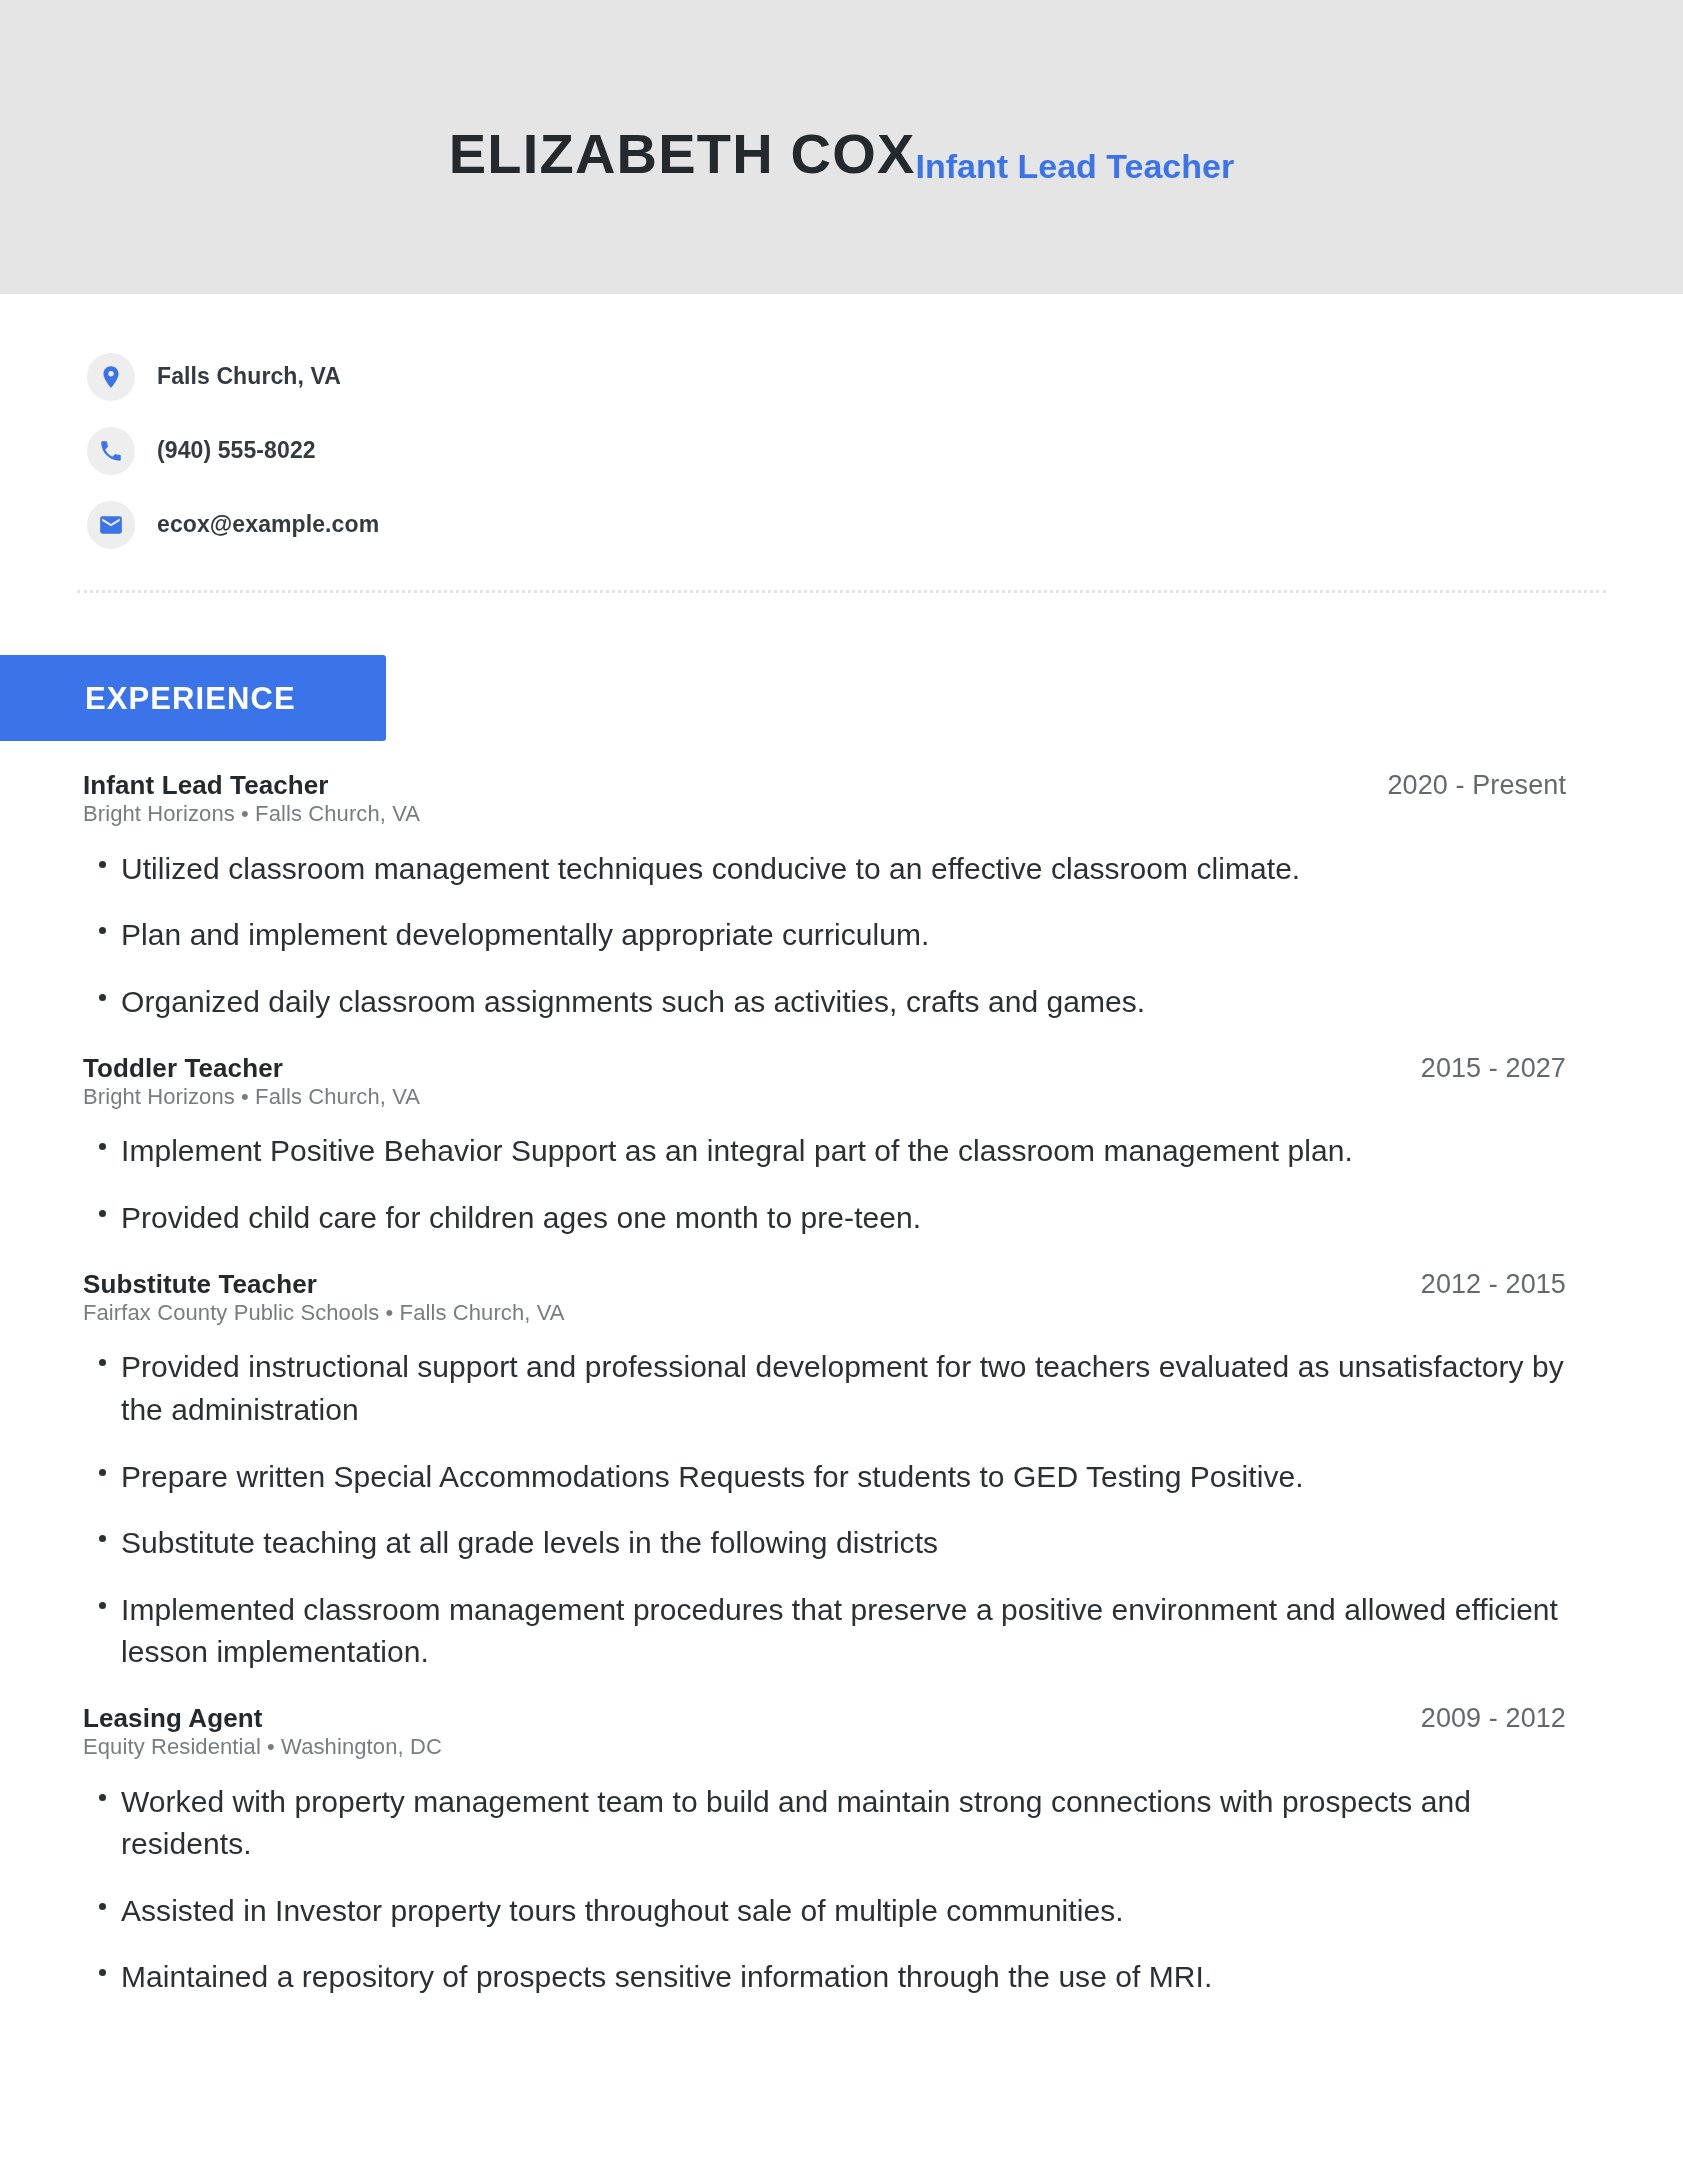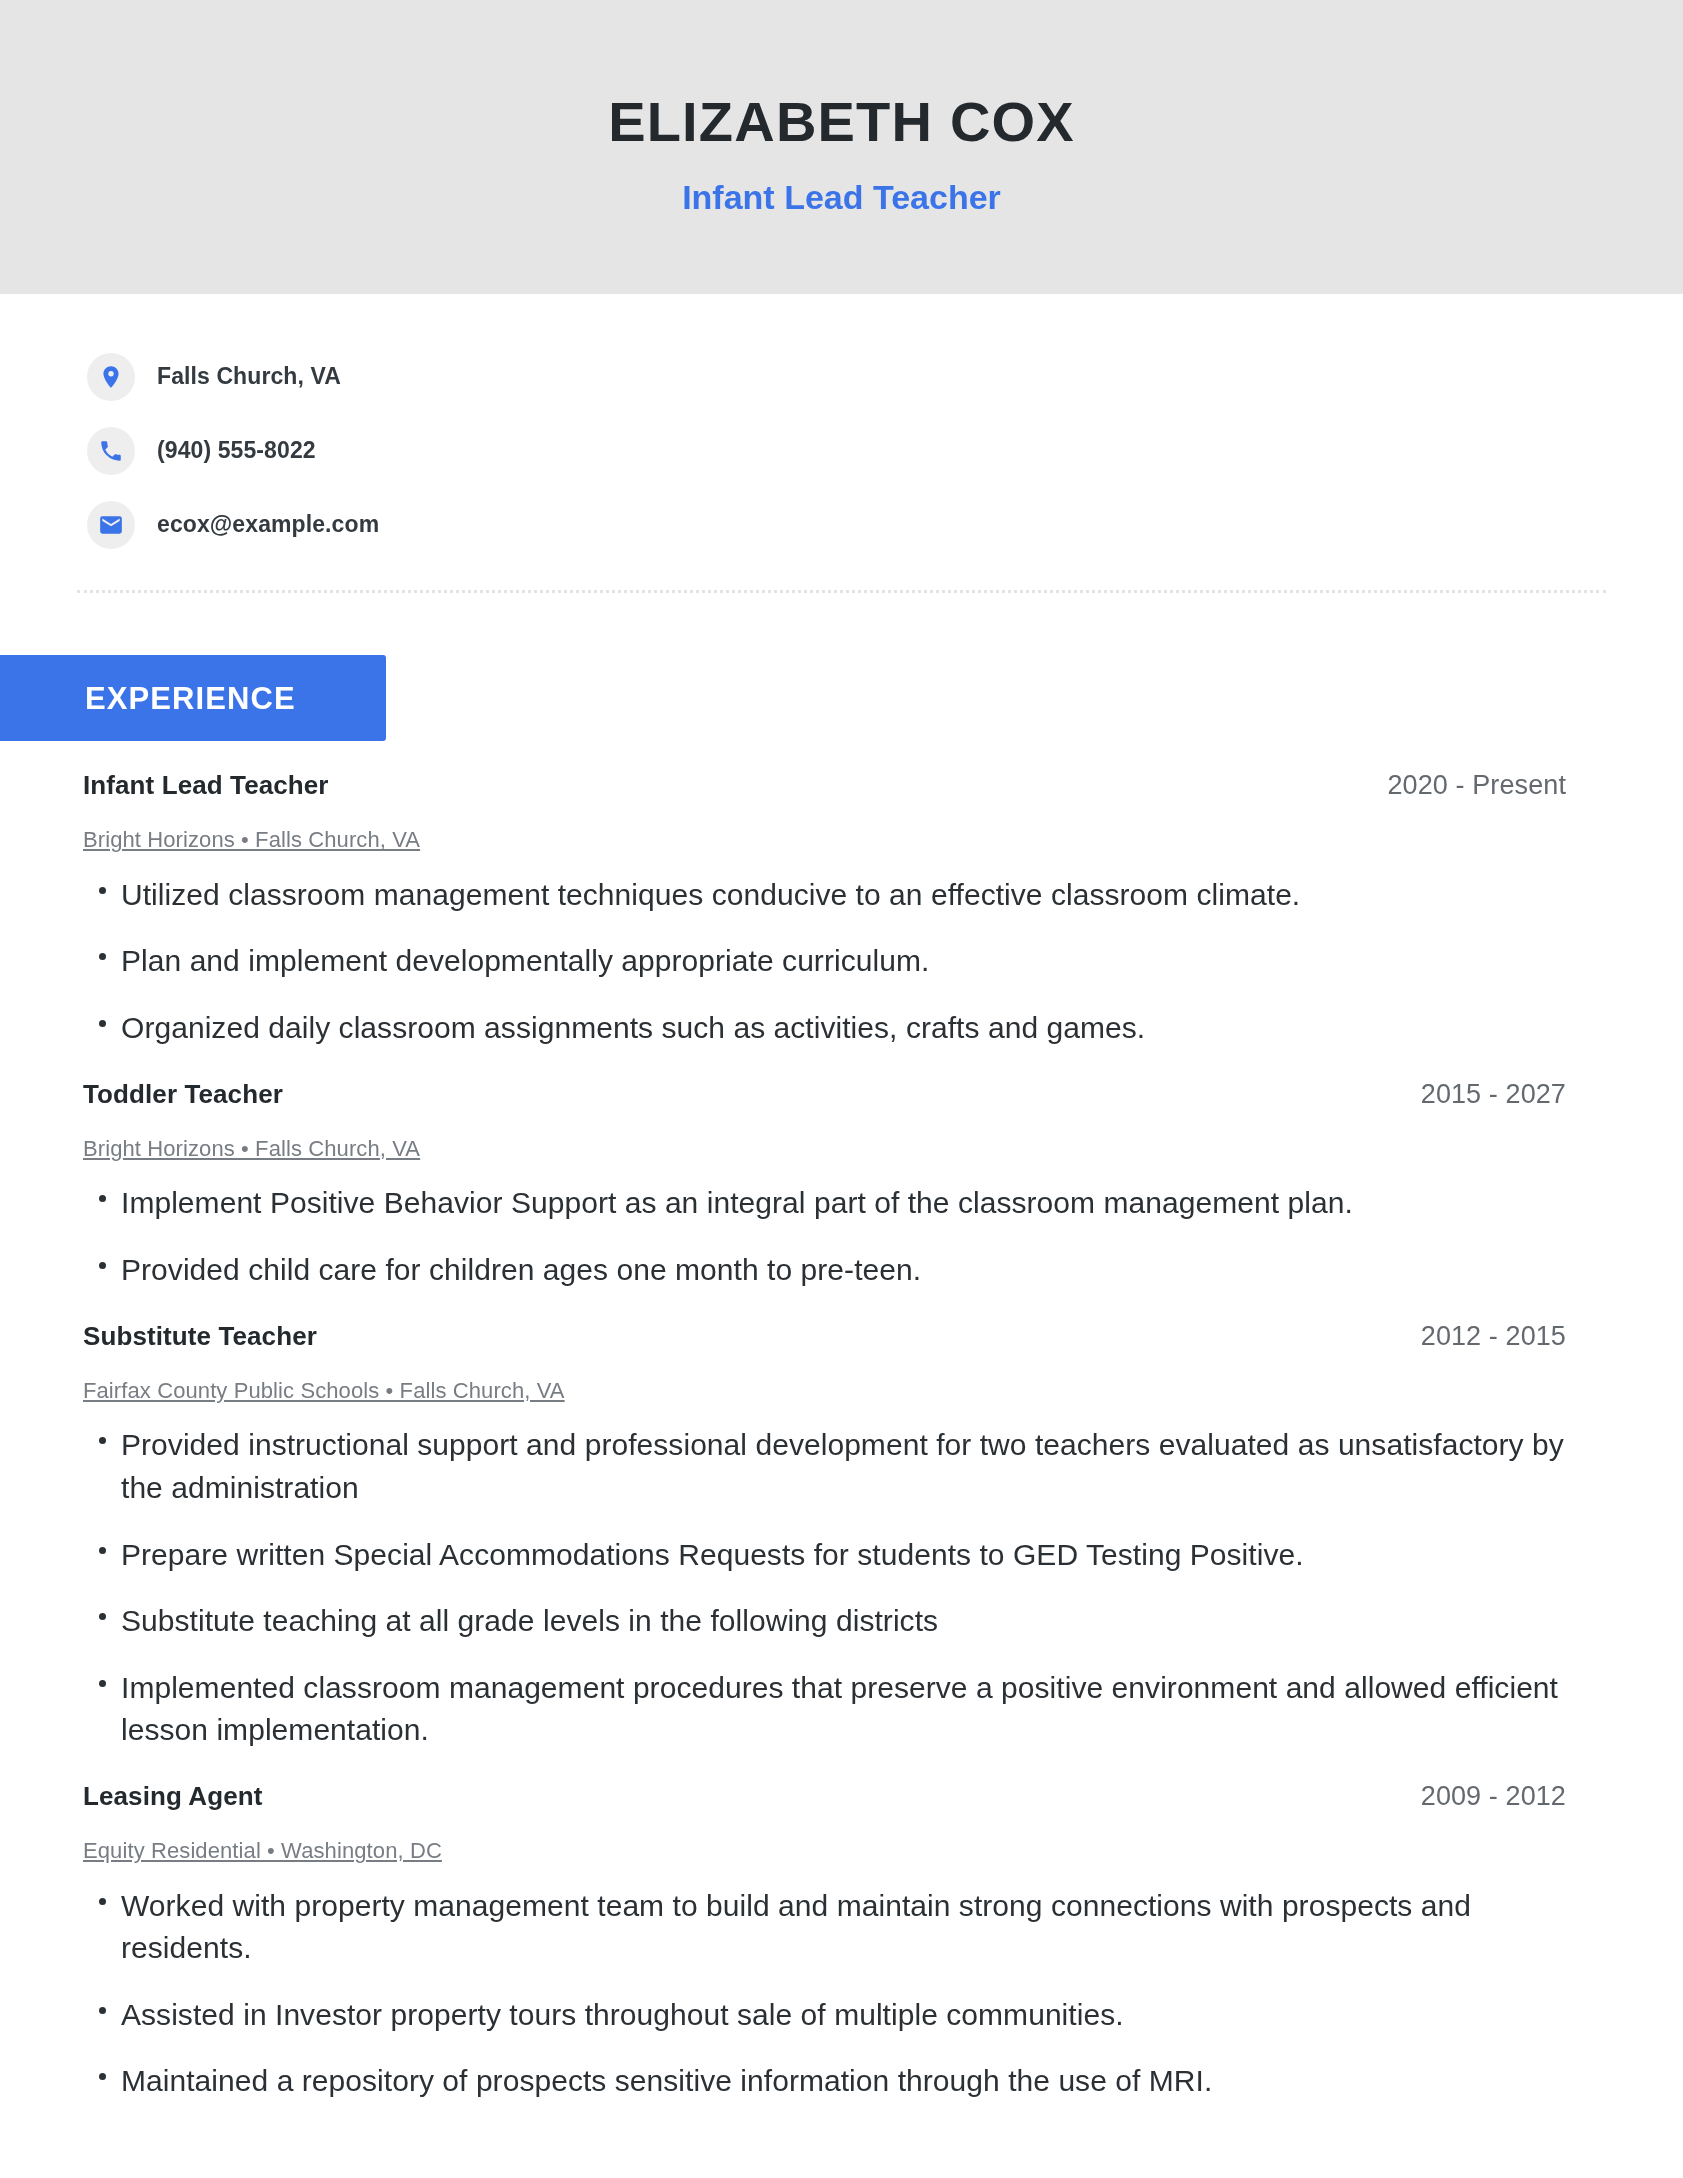--- a/index.html
+++ b/index.html
@@ -22,21 +22,21 @@
     background: #ffffff;
     box-sizing: border-box;
   }
 
   
   .header-band {
     width: 100%;
     height: 294px;
     background: #e5e5e5;
     display: flex;
-    flex-direction: column;
+    flex-direction: row;
     align-items: center;
     justify-content: center;
     box-sizing: border-box;
     padding-top: 14px;
   }
   .full-name {
     font-size: 56px;
     font-weight: 700;
     letter-spacing: 1.2px;
     color: #24292e;
@@ -139,24 +139,23 @@
   .entry-dates {
     font-size: 27px;
     color: #63696f;
     white-space: nowrap;
     line-height: 1.2;
     letter-spacing: 0.1px;
   }
   .entry-meta {
     font-size: 22px;
     color: #777d83;
-    margin-top: 26px;
+    margin-top: 0;
     letter-spacing: 0.1px;
     line-height: 1.2;
-    text-decoration: underline;
   }
 
   .bullet-list {
     list-style: none;
     margin: 20px 0 0 0;
     padding: 0;
   }
   .bullet-item {
     position: relative;
     padding-left: 38px;

